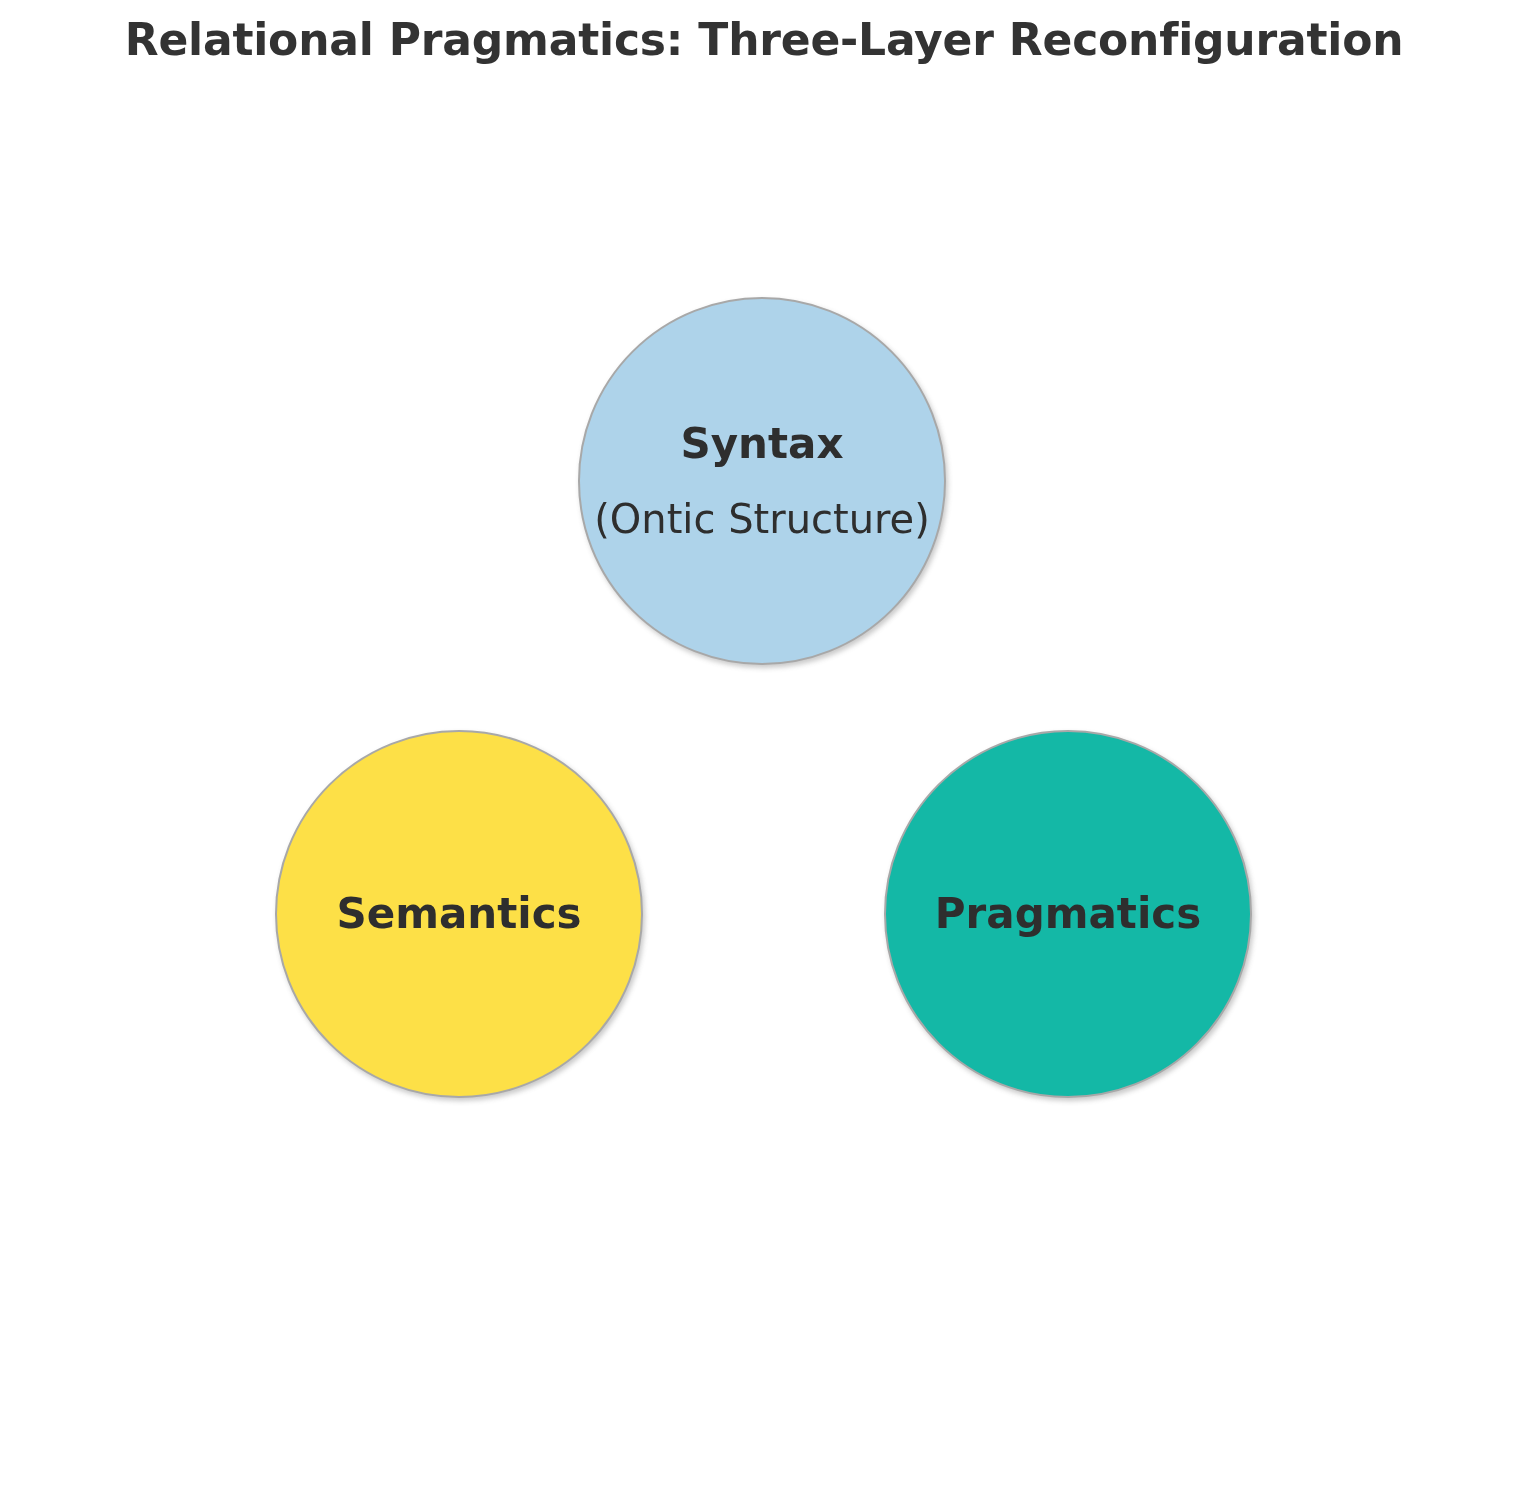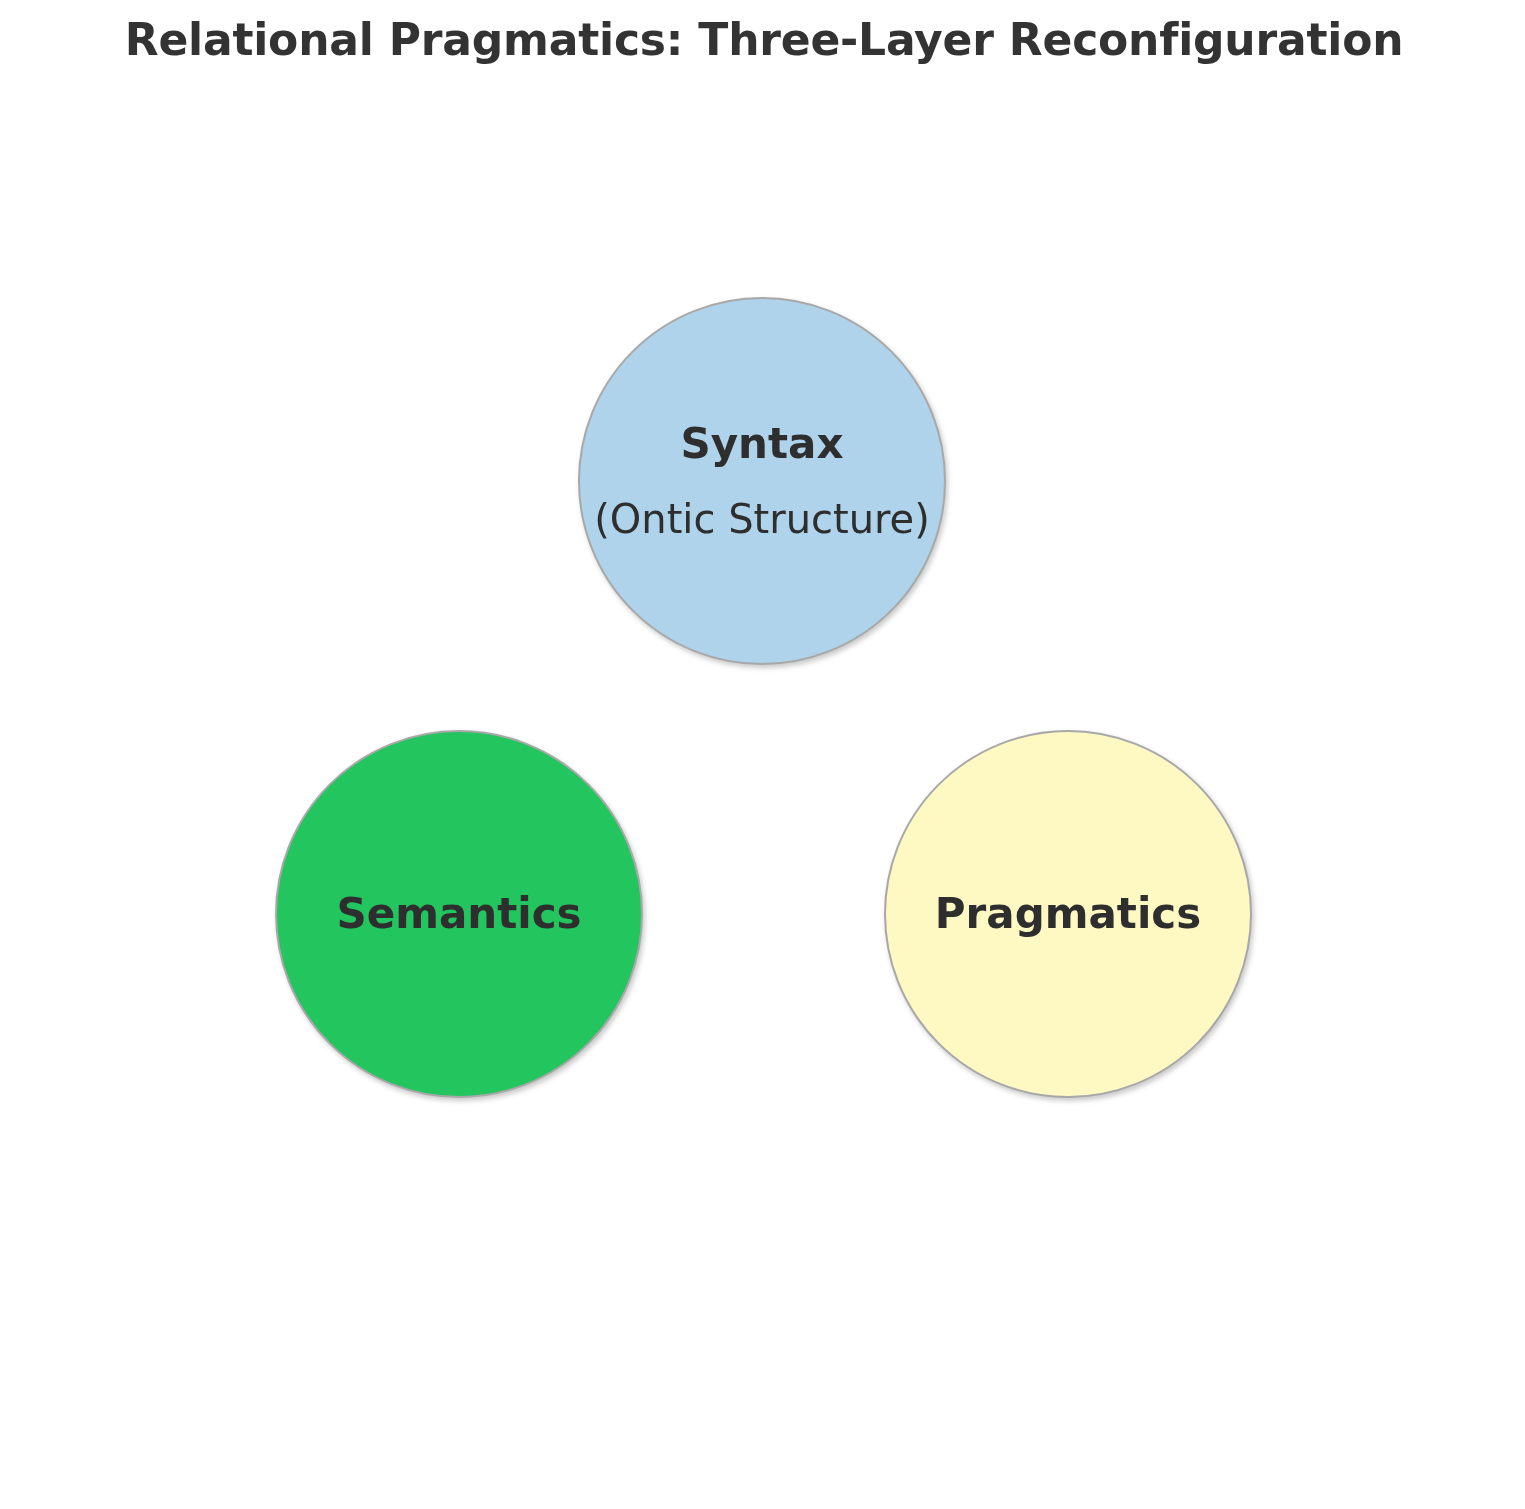--- a/index.html
+++ b/index.html
@@ -102,25 +102,25 @@
 
   <div class="diagram-title" style="color: rgb(51, 51, 51);">Relational Pragmatics: Three-Layer Reconfiguration</div>
 
   <div class="node" id="node-syntax" style="background-color: rgb(174, 211, 234); border-color: rgb(168, 168, 168);">
     <div class="node-text">
       <span class="node-label" style="color: rgb(46, 46, 46);">Syntax</span>
       <span class="node-sublabel" style="color: rgb(46, 46, 46);">(Ontic Structure)</span>
     </div>
   </div>
 
-  <div class="node" id="node-semantics" style="background-color: #22c55e; border-color: rgb(168, 168, 168);">
+  <div class="node" id="node-semantics" style="background-color: #fde047; border-color: rgb(168, 168, 168);">
     <div class="node-text">
       <span class="node-label" style="color: rgb(46, 46, 46);">Semantics</span>
     </div>
   </div>
 
-  <div class="node" id="node-pragmatics" style="background-color: #fef9c3; border-color: rgb(168, 168, 168);">
+  <div class="node" id="node-pragmatics" style="background-color: #14b8a6; border-color: rgb(168, 168, 168);">
     <div class="node-text">
       <span class="node-label" style="color: rgb(46, 46, 46);">Pragmatics</span>
     </div>
   </div>
 
 </div>
 
 </body></html>

